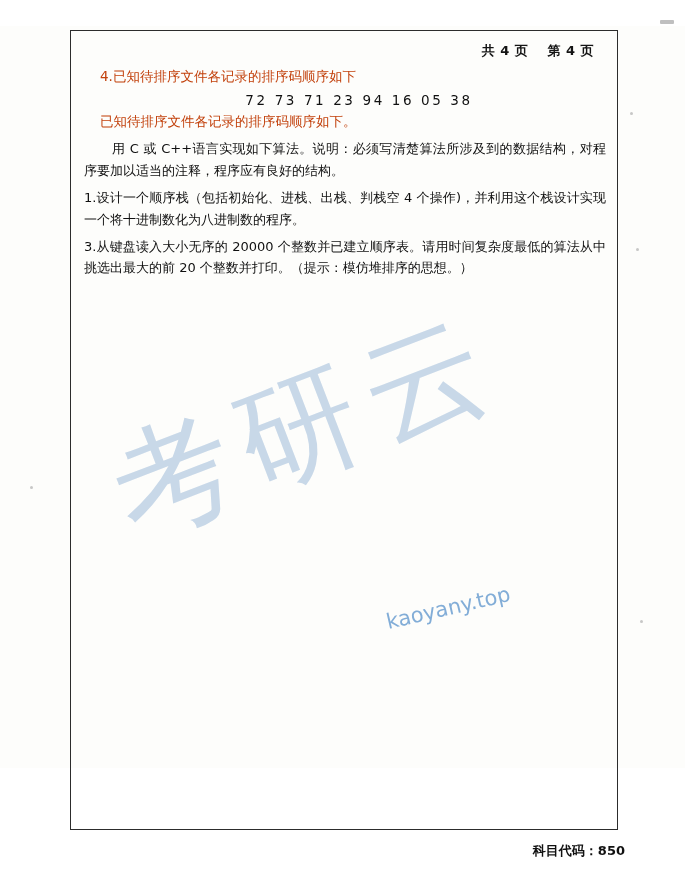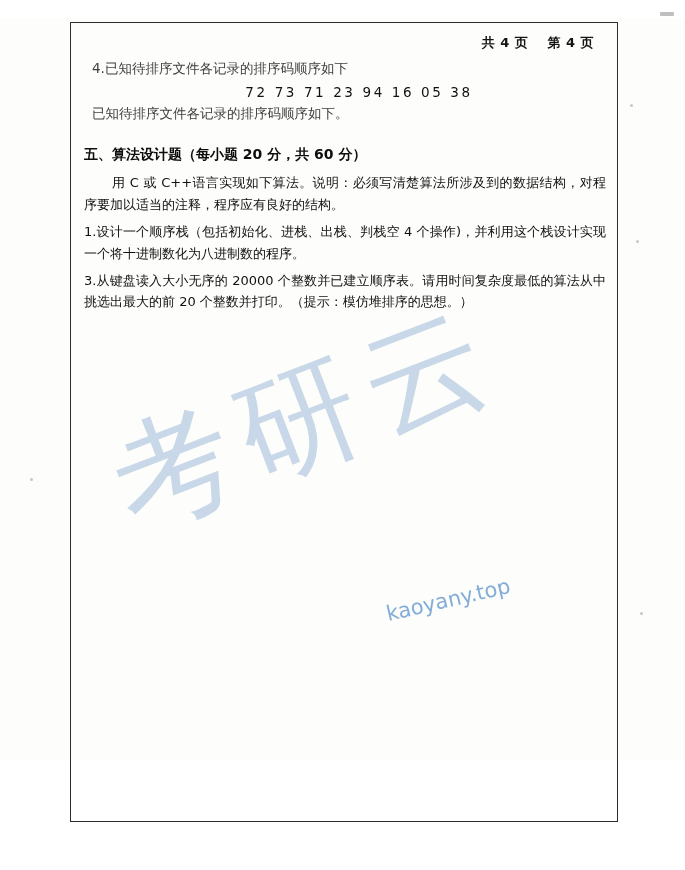--- a/index.html
+++ b/index.html
@@ -12,21 +12,21 @@
     background: #ffffff;
     font-family: "DejaVu Sans", "Liberation Sans", sans-serif;
     overflow: hidden;
     position: relative;
   }
 
   
   .page {
     position: absolute;
     left: 0;
-    top: 8px;
+    top: 16px;
     width: 685px;
     height: 752px;
     background: #fdfdfb;
   }
 
   .page-edge-top {
     position: absolute;
     left: 0; top: 0;
     width: 685px; height: 10px;
     background: #ffffff;
@@ -59,22 +59,22 @@
     letter-spacing: 0.5px;
     padding-right: 12px;
     margin-bottom: 6px;
     color: #141414;
   }
   .pageinfo span { margin-left: 14px; }
 
   .q-line {
     font-size: 13.5px;
     line-height: 1.6;
-    margin: 3px 8px;
-    color: #404040;
+    margin: 3px 16px;
+    color: #c2410c;
   }
 
   .seq {
     text-align: center;
     font-size: 13.5px;
     letter-spacing: 2.6px;
     margin: 4px 0 2px 0;
     padding-left: 28px;
   }
 
@@ -156,37 +156,37 @@
 
     <div class="pageinfo">
       <span>共 4 页</span>
       <span>第 4 页</span>
     </div>
 
     <div class="q-line">4.已知待排序文件各记录的排序码顺序如下</div>
     <div class="seq">72  73  71  23  94  16  05  38</div>
     <div class="q-line">已知待排序文件各记录的排序码顺序如下。</div>
 
-    <div class="section-title">五、算法设计题（每小题 20 分，共 60 分）</div>
 
     <div class="para indent">用 C 或 C++语言实现如下算法。说明：必须写清楚算法所涉及到的数据结构，对程序要加以适当的注释，程序应有良好的结构。</div>
 
     <div class="block">
       <div class="para">1.设计一个顺序栈（包括初始化、进栈、出栈、判栈空 4 个操作)，并利用这个栈设计实现一个将十进制数化为八进制数的程序。</div>
     </div>
 
 
     <div class="block">
       <div class="para">3.从键盘读入大小无序的 20000 个整数并已建立顺序表。请用时间复杂度最低的算法从中挑选出最大的前 20 个整数并打印。（提示：模仿堆排序的思想。）</div>
     </div>
 
   </div>
 
   <div class="watermark-big">考研云</div>
   <div class="watermark-url">kaoyany.top</div>
 
+  <div class="footer-code">科目代码：850</div>
 
   <div class="speck" style="left:660px;top:4px;width:14px;height:4px;background:#8a8a8a;border-radius:1px;"></div>
   <div class="speck" style="left:630px;top:96px;width:3px;height:3px;"></div>
   <div class="speck" style="left:636px;top:232px;width:3px;height:3px;"></div>
   <div class="speck" style="left:30px;top:470px;width:3px;height:3px;"></div>
   <div class="speck" style="left:640px;top:604px;width:3px;height:3px;"></div>
 </div>
 
 </body></html>

